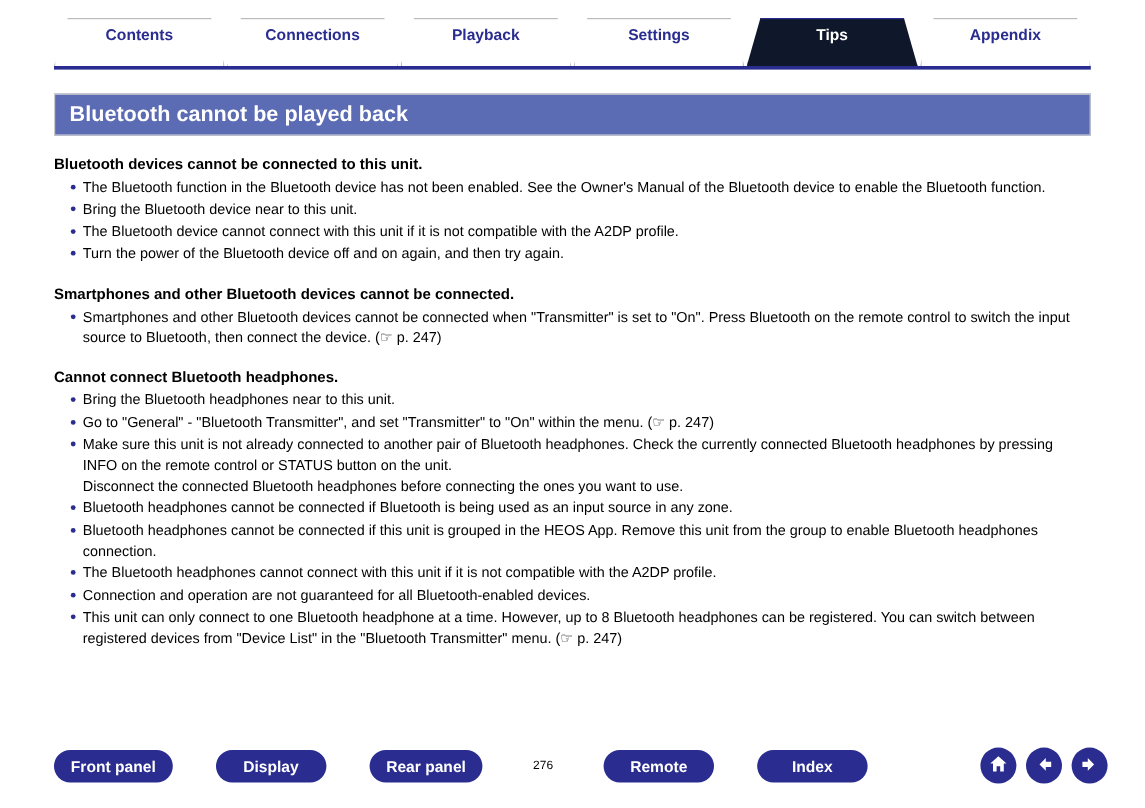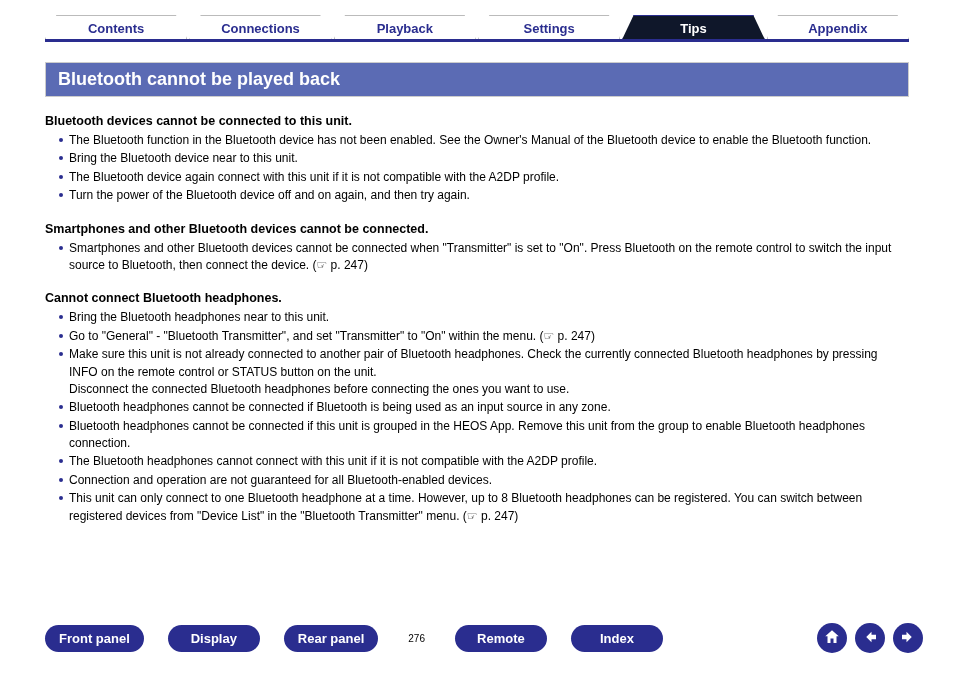--- a/index.html
+++ b/index.html
@@ -20,21 +20,21 @@
     gap: 2px;
     border-bottom: 3px solid #2a2d8f;
   }
   .tab {
     flex: 1;
     position: relative;
     text-align: center;
     font-weight: bold;
     font-size: 13px;
     cursor: pointer;
-    height: 24px;
+    height: 40px;
     line-height: 26px;
     color: #2a2d8f;
     background: #fff;
     border: 1px solid #bbb;
     border-bottom: none;
     clip-path: polygon(8% 0, 92% 0, 100% 100%, 0 100%);
   }
   .tab.active {
     background: #0f172a;
     color: #fff;
@@ -84,21 +84,21 @@
   }
 
   
   .bottom-bar {
     position: absolute;
     left: 45px;
     right: 31px;
     bottom: 20px;
     display: flex;
     align-items: center;
-    gap: 24px;
+    gap: 36px;
   }
   .pill {
     background: #2a2d8f;
     color: #fff;
     font-weight: bold;
     font-size: 13px;
     padding: 6px 14px;
     border-radius: 14px;
     min-width: 92px;
     text-align: center;
@@ -140,21 +140,21 @@
   <div class="tab">Appendix</div>
 </div>
 
 <div class="title-bar">Bluetooth cannot be played back</div>
 
 <div class="section">
   <div class="section-heading">Bluetooth devices cannot be connected to this unit.</div>
   <ul class="bullets">
     <li>The Bluetooth function in the Bluetooth device has not been enabled. See the Owner's Manual of the Bluetooth device to enable the Bluetooth function.</li>
     <li>Bring the Bluetooth device near to this unit.</li>
-    <li>The Bluetooth device again connect with this unit if it is not compatible with the A2DP profile.</li>
+    <li>The Bluetooth device cannot connect with this unit if it is not compatible with the A2DP profile.</li>
     <li>Turn the power of the Bluetooth device off and on again, and then try again.</li>
   </ul>
 </div>
 
 <div class="section">
   <div class="section-heading">Smartphones and other Bluetooth devices cannot be connected.</div>
   <ul class="bullets">
     <li>Smartphones and other Bluetooth devices cannot be connected when "Transmitter" is set to "On". Press Bluetooth on the remote control to switch the input source to Bluetooth, then connect the device.  (☞ p. 247)</li>
   </ul>
 </div>

